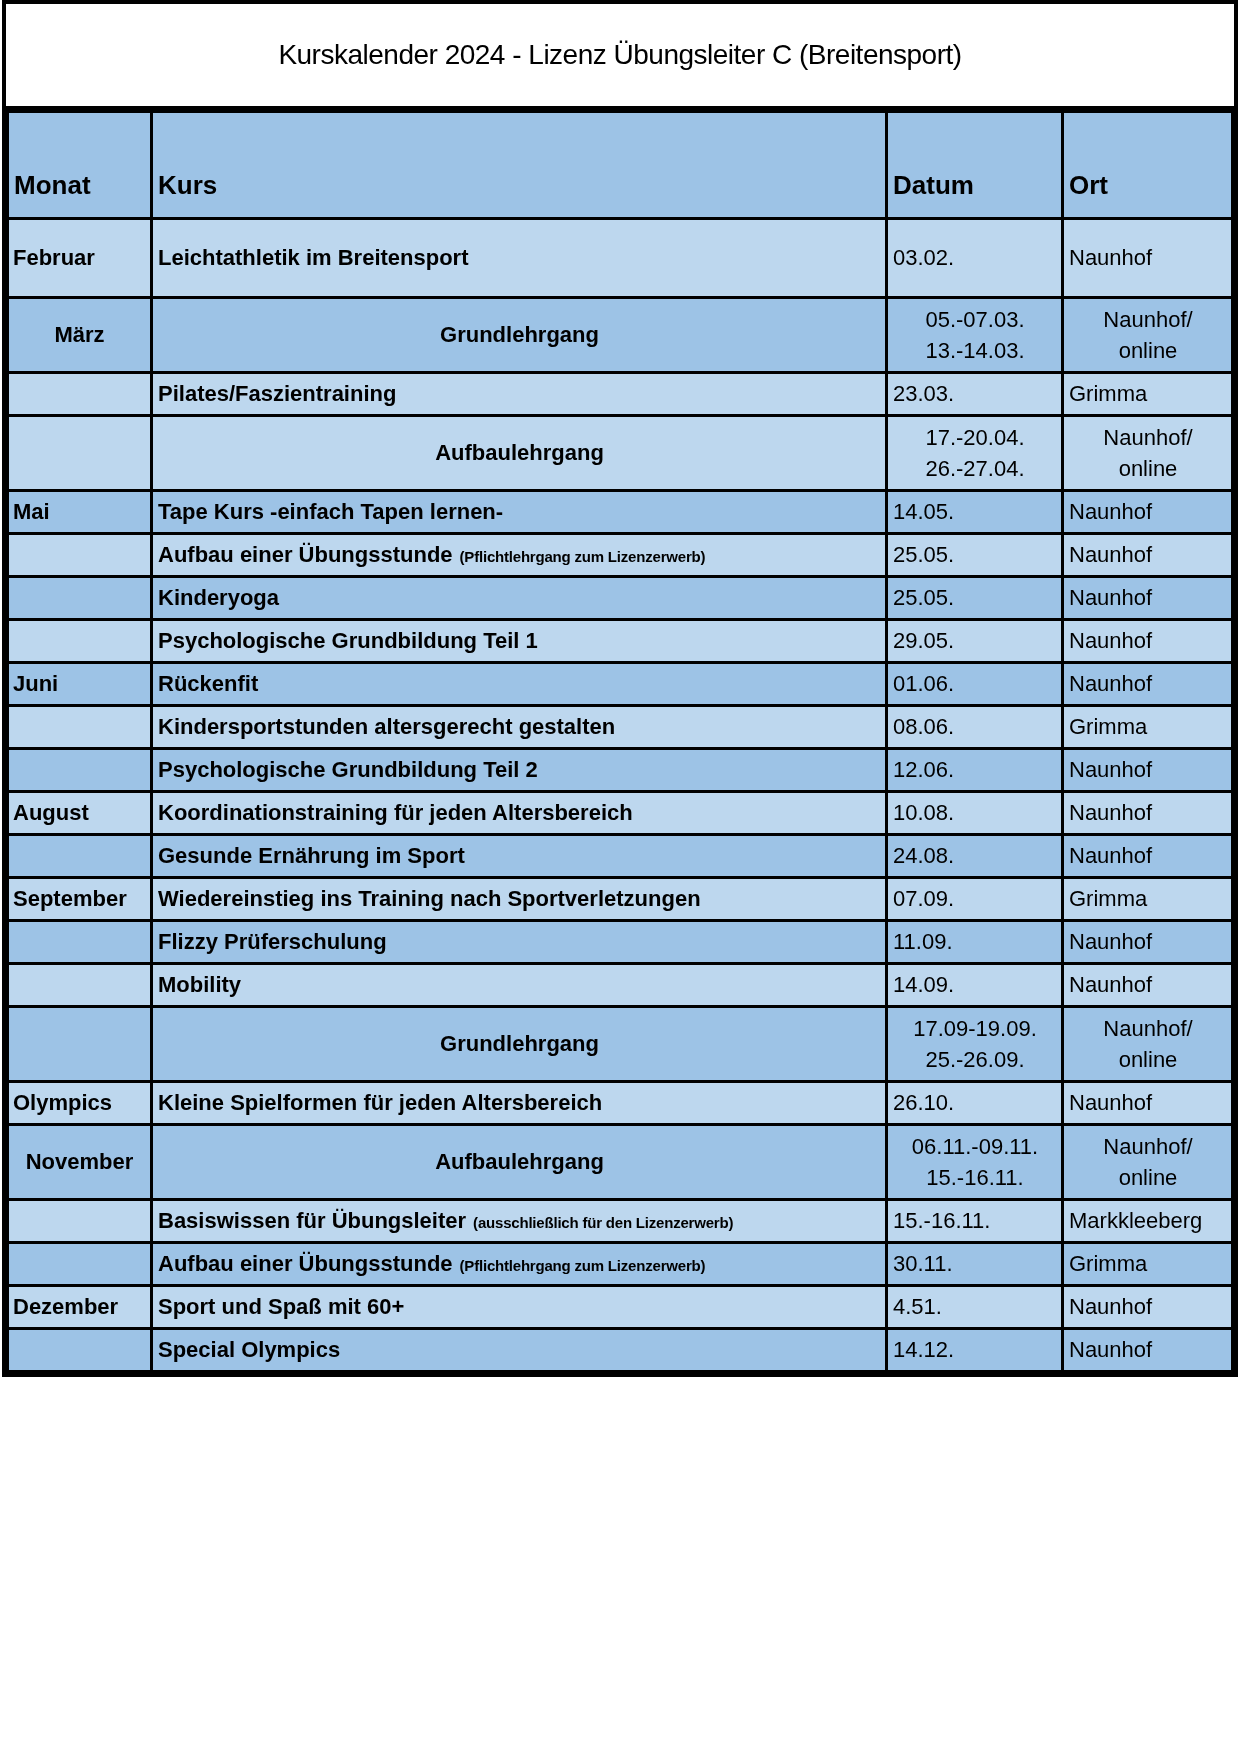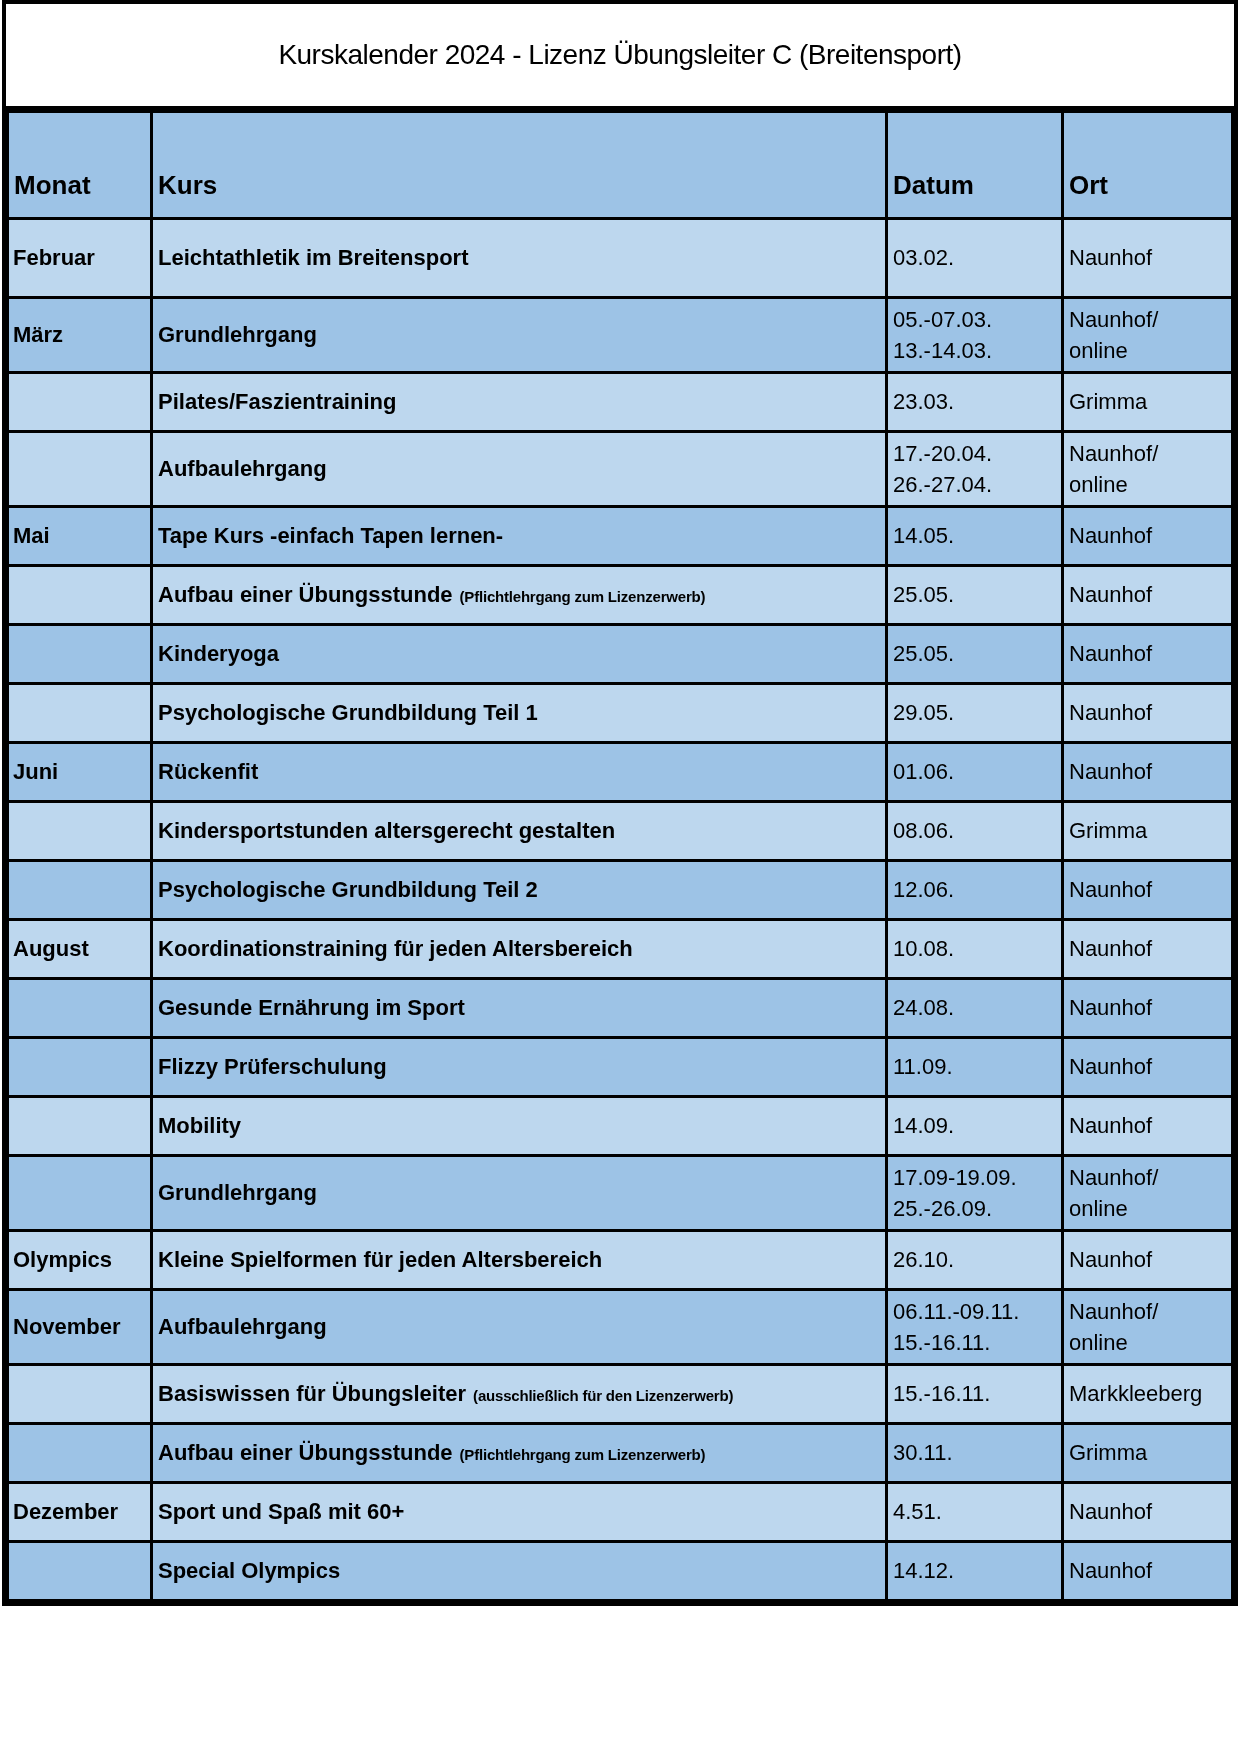--- a/index.html
+++ b/index.html
@@ -34,23 +34,23 @@
     padding: 0 4px 0 5px;
     color: #000;
   }
   thead th {
     height: 88px;
     background: var(--row-dark, #9dc3e6);
     text-align: left; vertical-align: bottom;
     font-size: 26px; font-weight: bold;
     padding-bottom: 16px;
   }
-  tbody tr { height: 59px; }
+  tbody tr { height: 43px; }
   tbody tr:first-child { height: 79px; margin-top: 41px; }
-  tbody tr.tall { height: 75px; }
+  tbody tr.tall { height: 75px; text-align: center; }
   tbody tr.light td { background: var(--row-light, #bdd7ee); }
   tbody tr.dark  td { background: var(--row-dark, #9dc3e6); }
   td {
     font-size: 22px; vertical-align: middle; line-height: 1.42;
   }
   td.c-monat { font-weight: bold; padding-left: 4px; }
   td.c-kurs  { font-weight: bold; }
   td.c-datum, td.c-ort { font-weight: normal; white-space: pre-line; }
   .kurs-note { font-size: 15px; margin-left: 7px; letter-spacing: -0.2px; }
 </style>
@@ -179,20 +179,28 @@
     <td class="c-ort">Naunhof</td>
   </tr>
           <tr class="dark">
     <td class="c-monat"></td>
     <td class="c-kurs">
       <span class="kurs-main">Gesunde Ernährung im Sport</span>
     </td>
     <td class="c-datum">24.08.</td>
     <td class="c-ort">Naunhof</td>
   </tr>
+          <tr class="light">
+    <td class="c-monat">September</td>
+    <td class="c-kurs">
+      <span class="kurs-main">Wiedereinstieg ins Training nach Sportverletzungen</span>
+    </td>
+    <td class="c-datum">07.09.</td>
+    <td class="c-ort">Grimma</td>
+  </tr>
           <tr class="dark">
     <td class="c-monat"></td>
     <td class="c-kurs">
       <span class="kurs-main">Flizzy Prüferschulung</span>
     </td>
     <td class="c-datum">11.09.</td>
     <td class="c-ort">Naunhof</td>
   </tr>
           <tr class="light">
     <td class="c-monat"></td>

